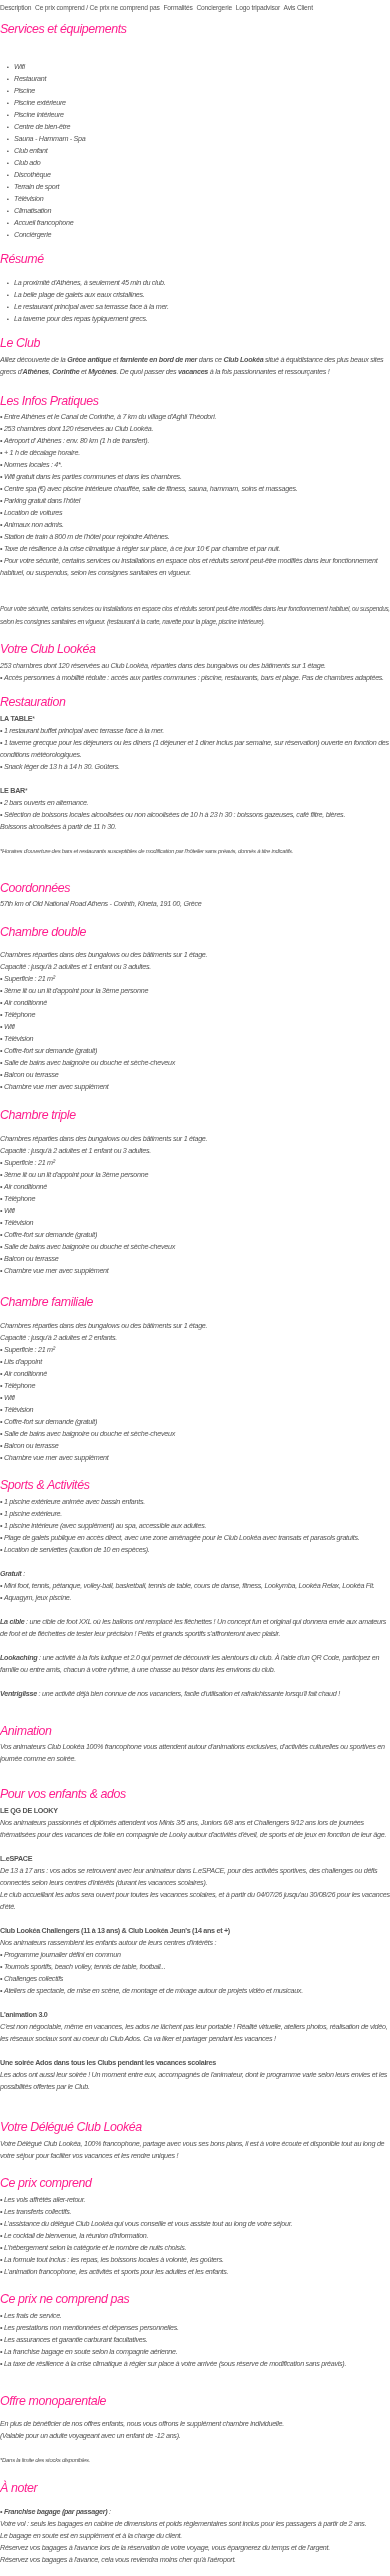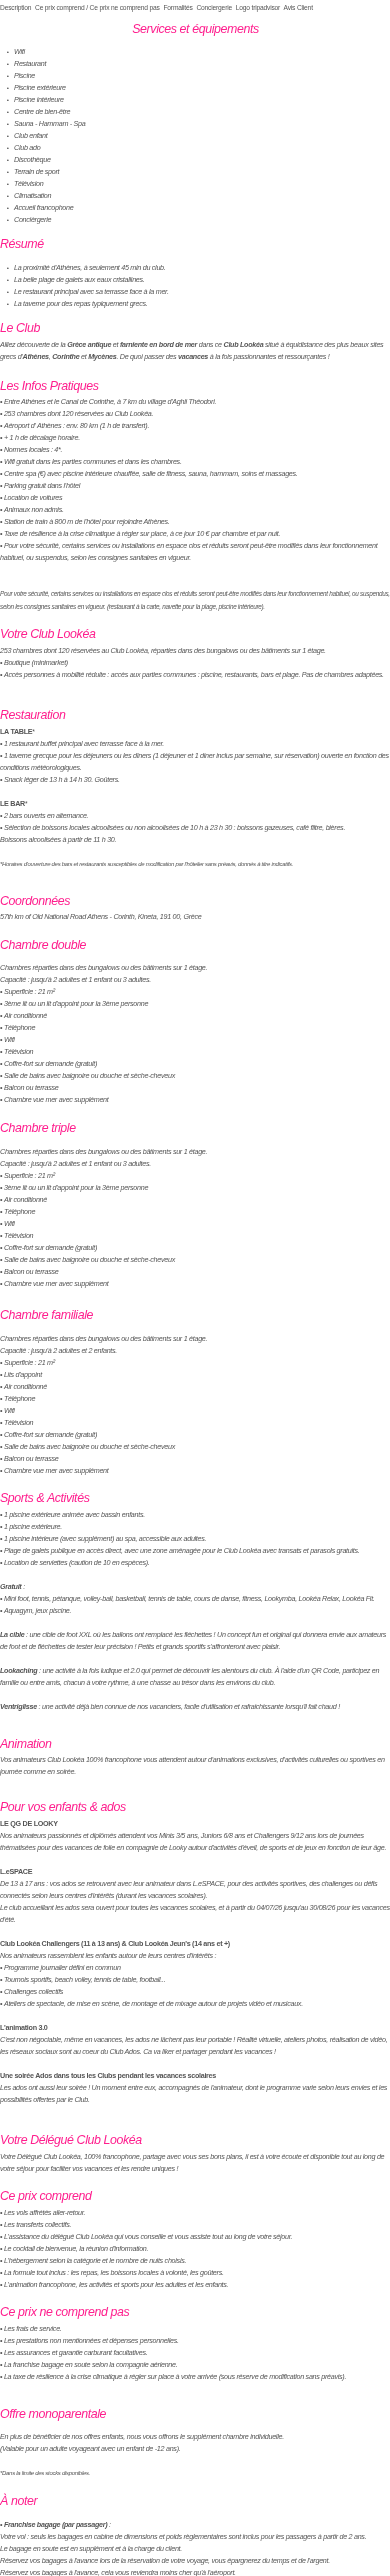--- a/index.html
+++ b/index.html
@@ -18,21 +18,21 @@
   h2.sec {
     color: #ff1f8e;
     font-style: italic;
     font-weight: normal;
     font-size: 12.4px;
     line-height: 15.5px;
     letter-spacing: -0.4px;
     margin-top: 11.3px;
     margin-bottom: 2.1px;
   }
-  h2.sec.first { margin-top: 3.1px; margin-bottom: 9px; text-align: center; }
+  h2.sec.first { margin-top: 3.1px; margin-bottom: 24px; }
   h2.sec.gap { margin-bottom: 9.3px; }
   ul.disc { list-style: none; padding-left: 14px; margin: 0; }
   ul.disc li { position: relative; font-style: italic; font-size: 7.2px; line-height: 12px; letter-spacing: -0.3px; }
   ul.disc li::before { content: "•"; position: absolute; left: -7.2px; font-style: normal; font-size: 6.2px; }
   .bul { font-style: italic; font-size: 7.2px; line-height: 12px; letter-spacing: -0.3px; }
   .bul::before { content: "• "; font-style: normal; }
   p.it { font-style: italic; font-size: 7.2px; line-height: 12px; letter-spacing: -0.3px; }
   p.small { font-style: italic; font-size: 6px; line-height: 12px; letter-spacing: -0.3px; }
   .sub { font-weight: bold; font-size: 7.2px; line-height: 12px; letter-spacing: -0.3px; color: #555; }
   .sp { height: 12px; }
@@ -104,26 +104,25 @@
     <div class="bul">Station de train à 800 m de l'hôtel pour rejoindre Athènes.</div>
     <div class="bul">Taxe de résilience à la crise climatique à régler sur place, à ce jour 10 € par chambre et par nuit.</div>
     <div class="bul">Pour votre sécurité, certains services ou installations en espace clos et réduits seront peut-être modifiés dans leur fonctionnement habituel, ou suspendus, selon les consignes sanitaires en vigueur.</div>
     <div class="sp2"></div>
     <p class="small" style="font-size:6.4px;line-height:12.4px">Pour votre sécurité, certains services ou installations en espace clos et réduits seront peut-être modifiés dans leur fonctionnement habituel, ou suspendus, selon les consignes sanitaires en vigueur. (restaurant à la carte, navette pour la plage, piscine intérieure).</p>
   </section>
 
   <section>
     <h2 class="sec" style="margin-top:14.4px">Votre Club Lookéa</h2>
     <p class="it">253 chambres dont 120 réservées au Club Lookéa, réparties dans des bungalows ou des bâtiments sur  1 étage.</p>
-    <div class="bul">Boutique (minimarket)</div>
     <div class="bul">Accès personnes à mobilité réduite : accès aux parties communes : piscine, restaurants, bars et plage. Pas de chambres adaptées.</div>
   </section>
 
   <section>
-    <h2 class="sec" style="margin-top:27px">Restauration</h2>
+    <h2 class="sec" style="margin-top:11px">Restauration</h2>
     <div class="it"><b class="sub">LA TABLE</b><span class="it">*</span></div>
     <div class="bul">1 restaurant buffet principal avec terrasse face à la mer.</div>
     <div class="bul">1 taverne grecque pour les déjeuners ou les dîners (1 déjeuner et 1 diner inclus par semaine, sur réservation) ouverte en fonction des conditions météorologiques.</div>
     <div class="bul">Snack léger de 13 h à 14 h 30. Goûters.</div>
     <div class="sp"></div>
     <div class="it"><b class="sub">LE BAR</b><span class="it">*</span></div>
     <div class="bul">2 bars ouverts en alternance.</div>
     <div class="bul">Sélection de boissons locales alcoolisées ou non alcoolisées de 10 h à 23 h 30 : boissons gazeuses, café filtre, bières.</div>
     <p class="it">Boissons alcoolisées à partir de 11 h 30.</p>
     <div class="sp"></div>

